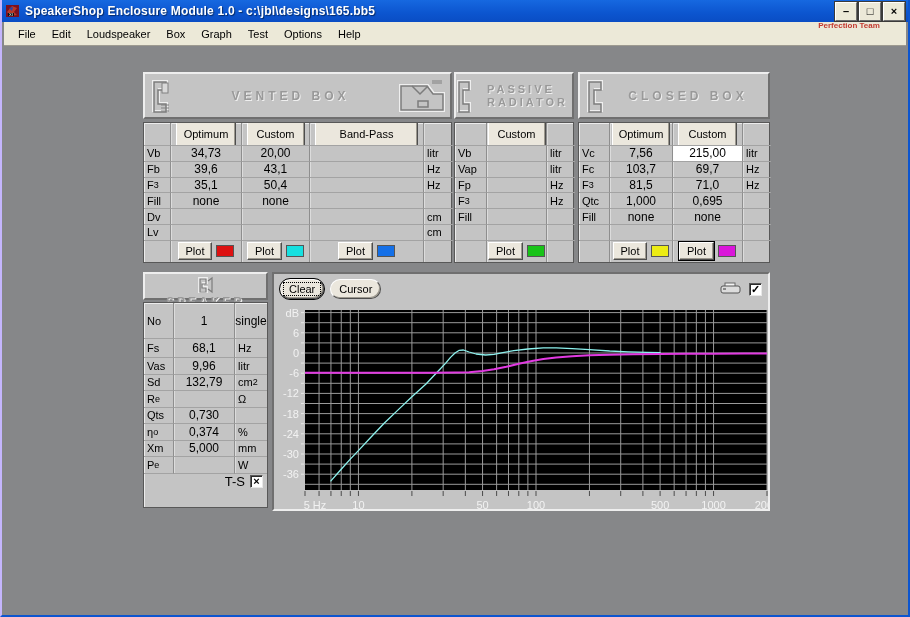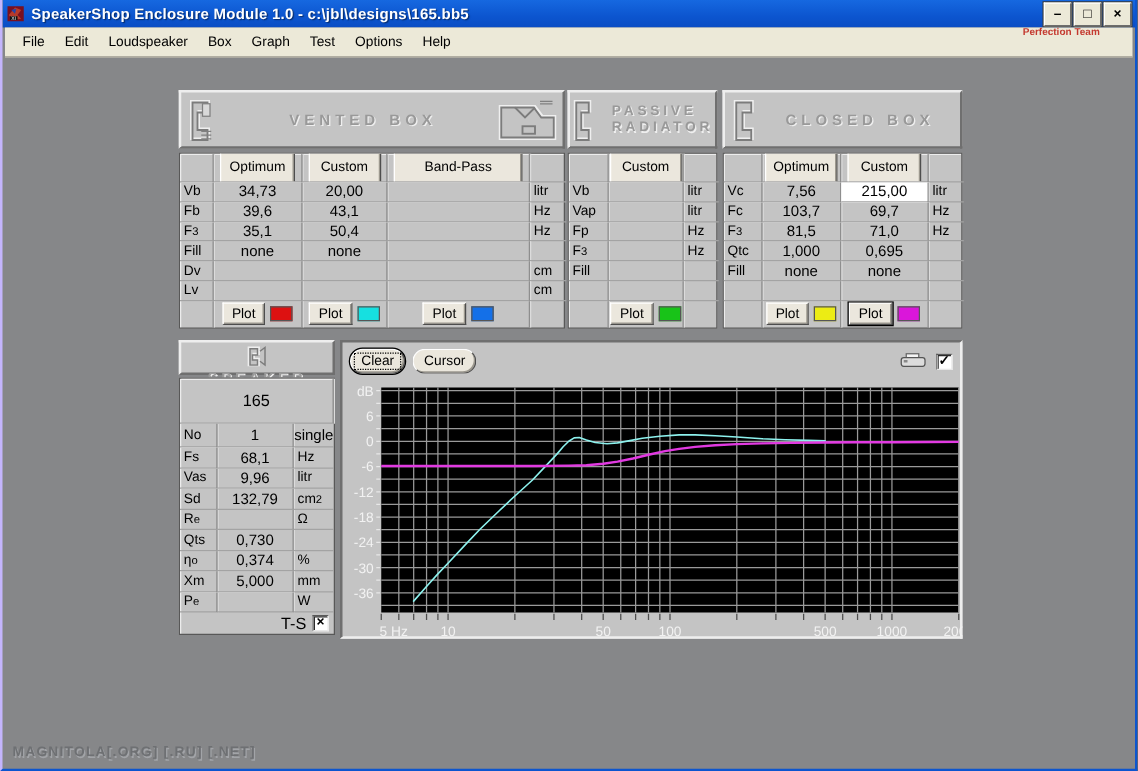--- a/index.html
+++ b/index.html
@@ -40,21 +40,21 @@
     border-right:2px solid #6f6f6f;border-bottom:2px solid #6f6f6f;
     box-sizing:border-box;}
   .sunken{border-top:2px solid #6f6f6f;border-left:2px solid #6f6f6f;
     border-right:2px solid #eeeeee;border-bottom:2px solid #eeeeee;}
   .btn3d{background:#ebe7dd;border-top:1px solid #fff;border-left:1px solid #fff;
     border-right:1px solid #4d4d4d;border-bottom:1px solid #4d4d4d;
     box-shadow:inset -1px -1px 0 #9c988e;
     font-size:11px;color:#000;display:flex;align-items:center;justify-content:center;cursor:default;}
   .emboss{color:#999;text-shadow:1px 1px 0 #efefef;font-weight:bold;}
   
-  .box-head{display:flex;align-items:center;justify-content:center;padding:2px 4px;box-sizing:border-box;}
+  .box-head{display:flex;align-items:center;justify-content:flex-end;padding:2px 4px;box-sizing:border-box;}
   .box-head .head-title{flex:1;text-align:center;font-size:12px;letter-spacing:4px;}
   .head-title.two-line{text-align:left;letter-spacing:3px;font-size:11px;line-height:13px;margin-left:8px;}
   .head-icon{flex:0 0 auto;}
   
   .box-table{position:absolute;background:#c4c4c4;border:1px solid #585858;
     box-shadow:inset 1px 1px 0 #ececec;box-sizing:border-box;display:grid;}
   .bt-cell{border-bottom:1px solid #a3a3a3;border-right:1px solid #8e8e8e;
     box-shadow:1px 0 0 #dcdcdc;
     display:flex;align-items:center;font-size:12px;color:#000;box-sizing:border-box;overflow:hidden;}
   .bt-cell.lastcol{border-right:none;box-shadow:none;}
@@ -305,21 +305,20 @@
 
   <div class="panel3d spk-head" style="left:141px;top:272px;width:125px;height:28px;">
     <svg class="head-icon" width="20" height="20" viewBox="0 0 20 20">
       <path d="M3 3 h8 v5 h-4 v4 h4 v5 H3 Z" fill="none" stroke="#efefef" stroke-width="1.8"></path>
       <path d="M4 4 h6 v5 h-4 v4 h4 v4 H4 Z" fill="none" stroke="#7c7c7c" stroke-width="1.2"></path>
       <path d="M12 6 l4 -3 v14 l-4 -3" fill="none" stroke="#7c7c7c" stroke-width="1.2"></path>
     </svg>
     <div class="head-title emboss">SPEAKER</div>
   </div>
   <div class="box-table" id="tbl-speaker" style="left: 141px; top: 302px; width: 125px; height: 206px; grid-template-columns: 30px 61px 32px; grid-template-rows: 36px 19px repeat(8, 16.5px) auto;">
-      <div class="bt-cell bt-value" style="grid-column: span 3; font-size: 13px;">165</div>
       <div class="bt-cell bt-label">No</div>
       <div class="bt-cell bt-value">1</div>
       <div class="bt-cell bt-value lastcol">single</div>
       <div class="bt-cell bt-label">Fs</div>
       <div class="bt-cell bt-value">68,1</div>
       <div class="bt-cell bt-unit lastcol">Hz</div>
       <div class="bt-cell bt-label">Vas</div>
       <div class="bt-cell bt-value">9,96</div>
       <div class="bt-cell bt-unit lastcol">litr</div>
       <div class="bt-cell bt-label">Sd</div>
@@ -462,15 +461,14 @@
         <text x="206.5516327600956" y="207" fill="#f2f2f2" font-size="11" text-anchor="middle" font-family="&quot;Liberation Sans&quot;,sans-serif">50</text>
         <text x="260" y="207" fill="#f2f2f2" font-size="11" text-anchor="middle" font-family="&quot;Liberation Sans&quot;,sans-serif">100</text>
         <text x="384.1032655201912" y="207" fill="#f2f2f2" font-size="11" text-anchor="middle" font-family="&quot;Liberation Sans&quot;,sans-serif">500</text>
         <text x="437.55163276009563" y="207" fill="#f2f2f2" font-size="11" text-anchor="middle" font-family="&quot;Liberation Sans&quot;,sans-serif">1000</text>
         <text x="491" y="207" fill="#f2f2f2" font-size="11" text-anchor="middle" font-family="&quot;Liberation Sans&quot;,sans-serif">2000</text>
         <polyline points="54.9,178.9 65.2,167.2 74.3,157.1 82.4,148.6 96.5,133.5 108.4,121.0 123.4,106.6 135.9,94.8 150.0,82.0 161.8,69.5 169.7,61.1 174.5,55.4 179.0,51.0 183.3,48.3 187.4,48.0 193.1,50.0 200.1,52.0 209.6,53.0 218.0,52.3 226.8,50.7 237.8,48.6 251.9,47.0 267.3,45.9 280.2,45.9 296.2,46.6 313.4,47.6 333.7,49.0 352.1,49.8 370.7,50.3 384.1,50.7" fill="none" stroke="#8df2ee" stroke-width="1.3" stroke-linejoin="round" stroke-linecap="round" clip-path="url(#plotclip)"></polyline>
         <polyline points="29.0,70.7 113.7,70.7 153.1,70.7 179.0,70.5 193.1,70.2 206.6,69.0 218.0,67.3 230.3,64.8 242.8,61.8 256.0,58.9 267.3,57.1 280.2,55.5 296.2,54.2 313.4,53.3 333.7,52.7 356.6,52.3 384.1,52.0 410.0,51.8 437.6,51.7 468.8,51.6 491.0,51.5" fill="none" stroke="#e23ae2" stroke-width="2" stroke-linejoin="round" stroke-linecap="round" clip-path="url(#plotclip)"></polyline>
       </svg>
   </div>
 
-  <div class="wm-bottom">MAGNITOLA[.ORG] [.RU] [.NET]</div>
 
 </div>
 
 </body></html>

